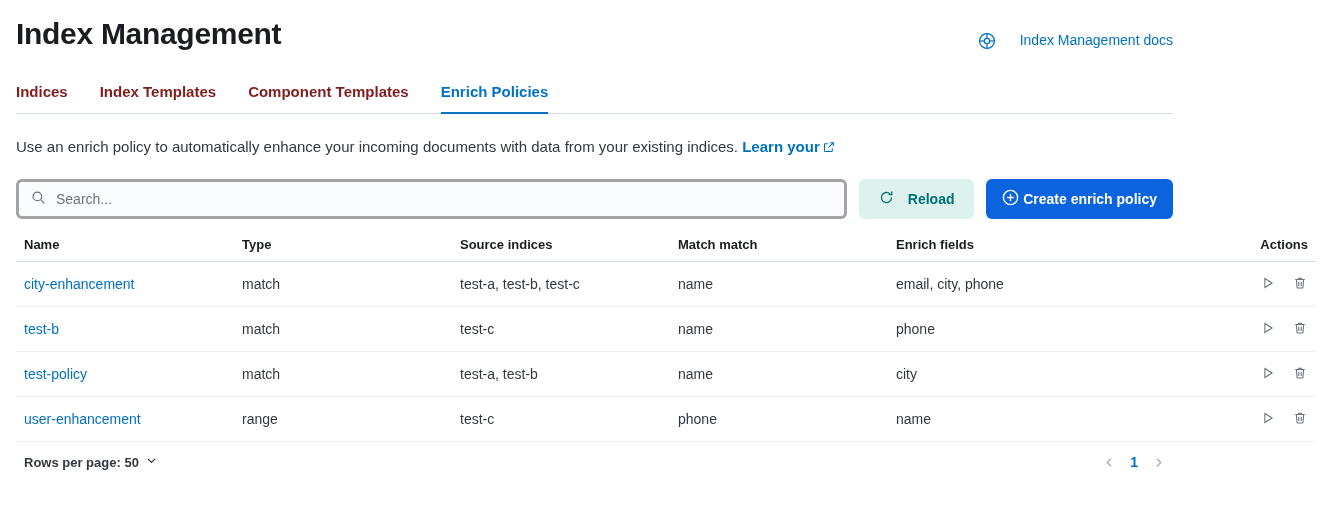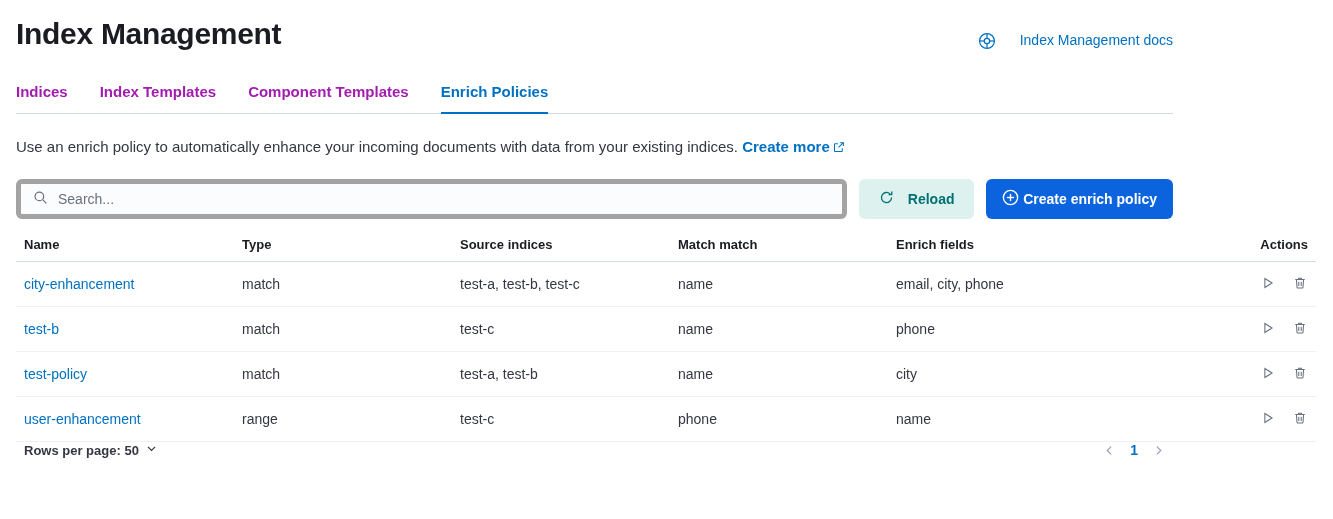--- a/index.html
+++ b/index.html
@@ -54,21 +54,21 @@
     align-items: flex-end;
     gap: 32px;
     margin-top: 20px;
     border-bottom: 1px solid #d3dae6;
     height: 40px;
   }
   .tab {
     position: relative;
     font-size: 15px;
     font-weight: 700;
-    color: #a21caf;
+    color: #7f1d1d;
     line-height: 20px;
     padding-bottom: 11px;
     cursor: pointer;
     white-space: nowrap;
   }
   .tab.active { color: #0071c2; }
   .tab.active::after {
     content: "";
     position: absolute;
     left: 0; right: 0; bottom: -1px;
@@ -94,21 +94,21 @@
   
   .toolbar {
     display: flex;
     align-items: center;
     gap: 12px;
     margin-top: 19px;
   }
   .search-box {
     flex: 1;
     height: 40px;
-    border: 5px solid #a3a3a3;
+    border: 3px solid #a3a3a3;
     border-radius: 6px;
     background: #fbfcfd;
     display: flex;
     align-items: center;
     padding: 0 12px;
     gap: 10px;
     box-shadow: 0 1px 1px -1px rgba(152,162,179,0.2);
   }
   .search-box input {
     border: none;
@@ -209,20 +209,21 @@
     align-items: center;
     justify-content: center;
     color: #69707d;
   }
 
   
   .footer {
     display: flex;
     align-items: center;
     justify-content: space-between;
+    margin-top: 12px;
     padding: 0 8px;
   }
   .rows-per-page {
     display: flex;
     align-items: center;
     gap: 6px;
     font-size: 13px;
     font-weight: 700;
     color: #343741;
     cursor: pointer;
@@ -277,21 +278,21 @@
     <div class="tab">
       <span>Component Templates</span>
     </div>
     <div class="tab active">
       <span>Enrich Policies</span>
     </div>
   </div>
 
   <div class="description">
     <span>Use an enrich policy to automatically enhance your incoming documents with data from your existing indices.</span>
-    <a class="learn-more"><span>Create more</span></a><span class="ext-icon"><svg width="12" height="12" viewBox="0 0 16 16" fill="none" stroke="#0071c2" stroke-width="1.4">
+    <a class="learn-more"><span>Learn your</span></a><span class="ext-icon"><svg width="12" height="12" viewBox="0 0 16 16" fill="none" stroke="#0071c2" stroke-width="1.4">
           <path d="M9.5 2.2h4.3v4.3"></path>
           <path d="M13.8 2.2 7.4 8.6"></path>
           <path d="M12.4 9.6v3.5a.9.9 0 0 1-.9.9H2.9a.9.9 0 0 1-.9-.9V4.5a.9.9 0 0 1 .9-.9h3.6"></path>
         </svg></span>
   </div>
 
   <div class="toolbar">
     <div class="search-box">
       <span>
         <svg width="15" height="15" viewBox="0 0 16 16" fill="none" stroke="#69707d" stroke-width="1.3">

